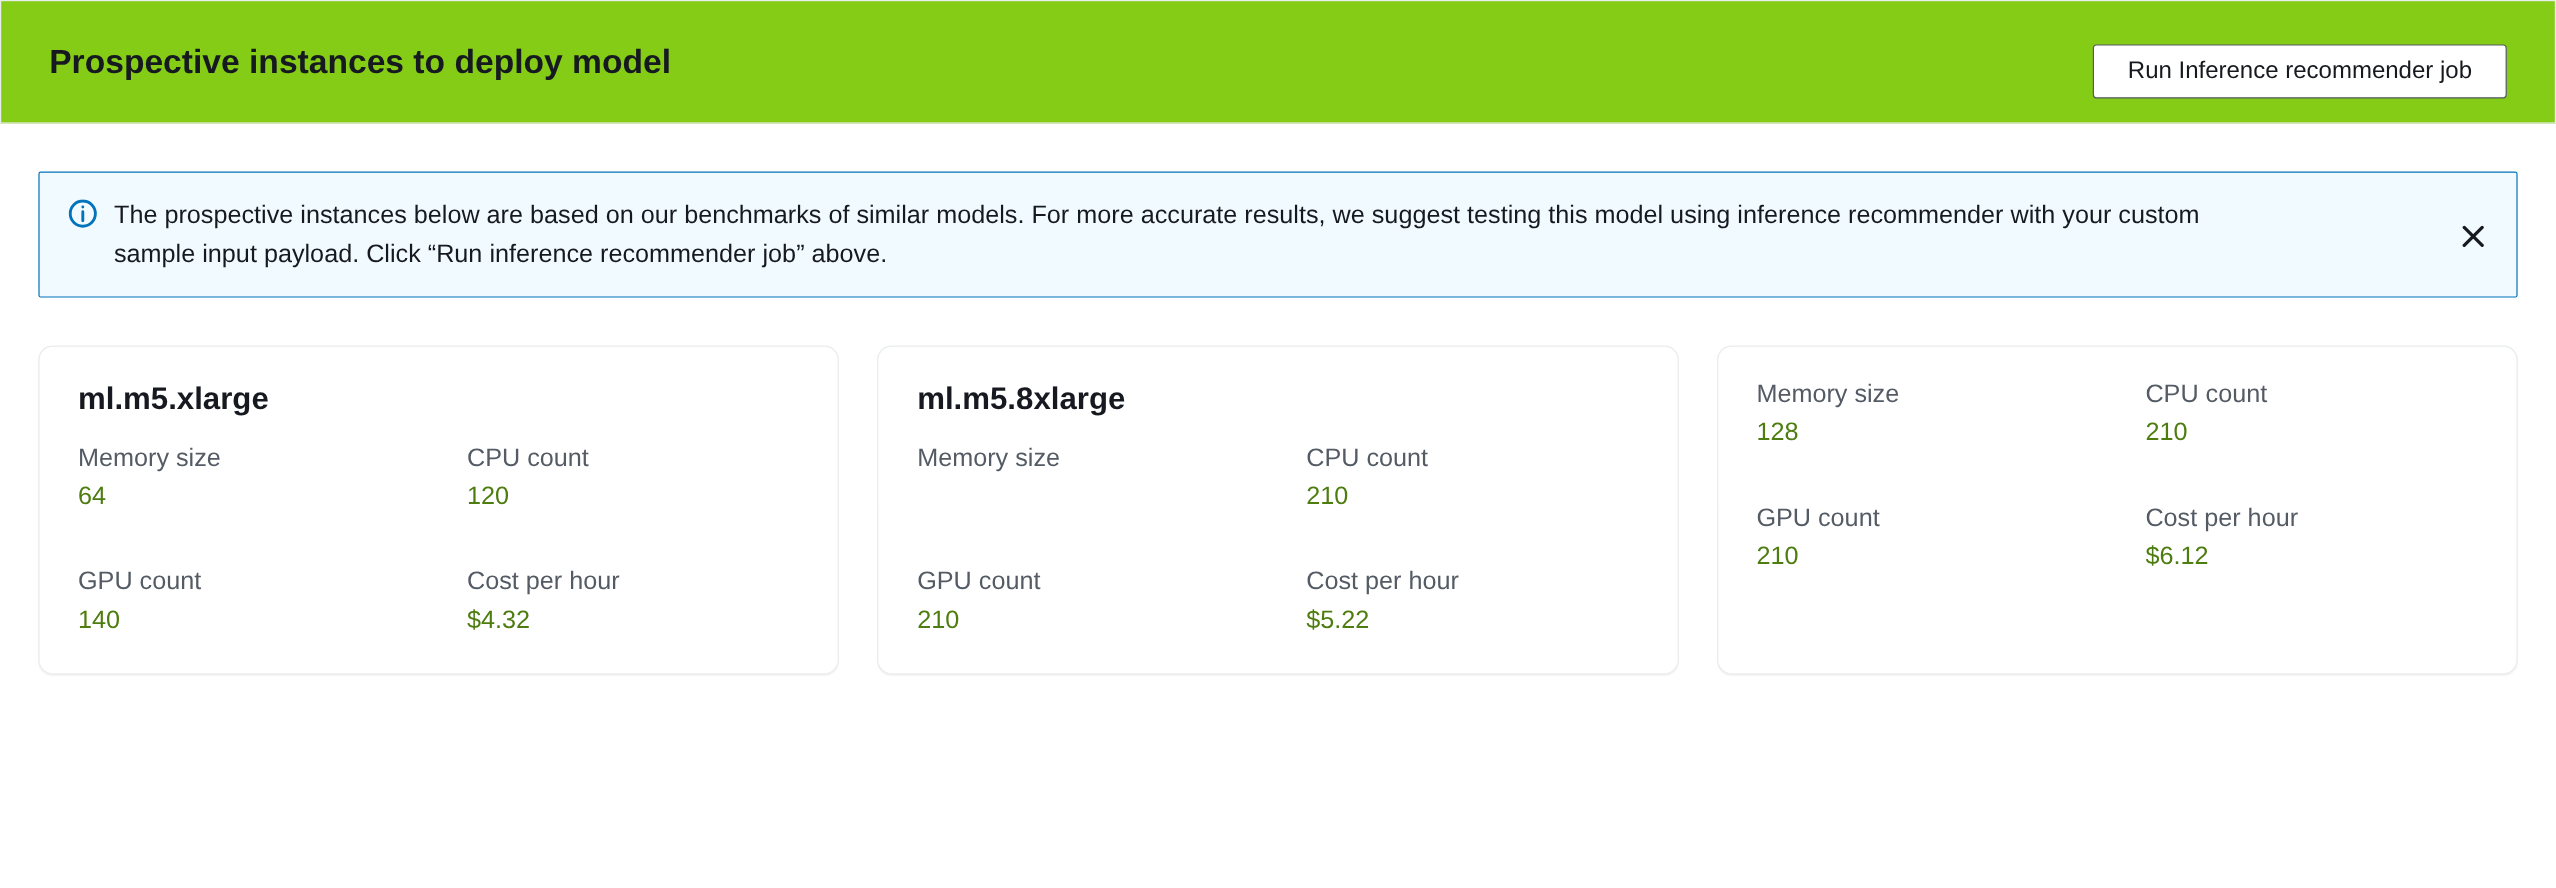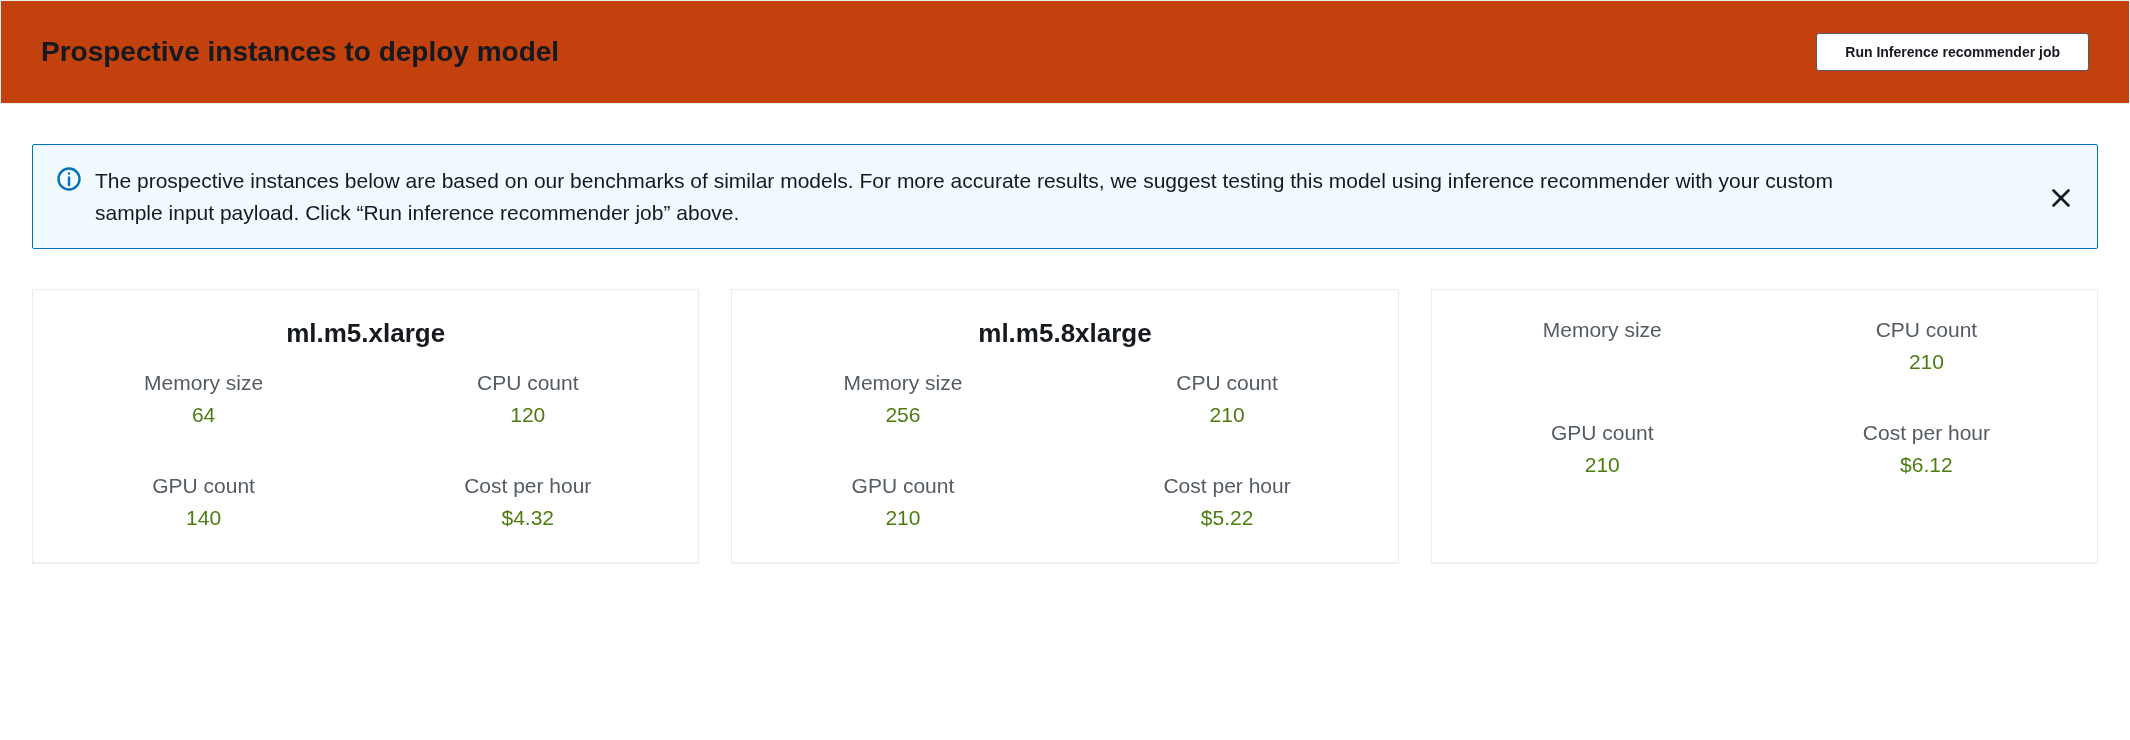--- a/index.html
+++ b/index.html
@@ -6,38 +6,39 @@
   body {
     font-family: "Amazon Ember", "Helvetica Neue", Helvetica, Arial, sans-serif;
     background: #ffffff;
     color: #16191f;
     width: 2130px;
   }
   .header-bar {
     display: flex;
     align-items: center;
     justify-content: space-between;
-    padding: 32px 40px;
-    background: #c2410c;
+    padding: 20px 40px;
+    background: #84cc16;
     border: 1px solid #eaeded;
   }
   .page-title {
     font-size: 28px;
     font-weight: 700;
     color: #16191f;
   }
   .run-btn {
     border: 1px solid #545b64;
     background: #ffffff;
     color: #16191f;
-    font-size: 14px;
-    font-weight: 700;
+    font-size: 20px;
+    font-weight: 400;
     padding: 10px 28px;
     border-radius: 3px;
     cursor: pointer;
+    margin-top: 16px;
   }
   .content {
     padding: 40px 32px 20px 32px;
   }
   .alert {
     display: flex;
     align-items: center;
     justify-content: space-between;
     gap: 20px;
     border: 1px solid #0073bb;
@@ -70,25 +71,24 @@
     cursor: pointer;
     margin-top: 2px;
   }
   .cards {
     display: flex;
     gap: 32px;
   }
   .card {
     flex: 1;
     border: 1px solid #eaeded;
-    border-radius: 0;
+    border-radius: 12px;
     padding: 28px 32px 32px 32px;
     background: #ffffff;
     box-shadow: 0 1px 1px rgba(0,0,0,0.05);
-    text-align: center;
   }
   .card-title {
     font-size: 26px;
     font-weight: 700;
     margin-bottom: 22px;
     color: #16191f;
   }
   .metrics {
     display: grid;
     grid-template-columns: 1fr 1fr;
@@ -157,41 +157,41 @@
           <div class="metric-value">$4.32</div>
         </div>
       </div>
     </div>
 
     <div class="card">
       <div class="card-title">ml.m5.8xlarge</div>
       <div class="metrics">
         <div>
           <div class="metric-label">Memory size</div>
-          <div class="metric-value">256</div>
         </div>
         <div>
           <div class="metric-label">CPU count</div>
           <div class="metric-value">210</div>
         </div>
         <div>
           <div class="metric-label">GPU count</div>
           <div class="metric-value">210</div>
         </div>
         <div>
           <div class="metric-label">Cost per hour</div>
           <div class="metric-value">$5.22</div>
         </div>
       </div>
     </div>
 
     <div class="card">
       <div class="metrics">
         <div>
           <div class="metric-label">Memory size</div>
+          <div class="metric-value">128</div>
         </div>
         <div>
           <div class="metric-label">CPU count</div>
           <div class="metric-value">210</div>
         </div>
         <div>
           <div class="metric-label">GPU count</div>
           <div class="metric-value">210</div>
         </div>
         <div>

